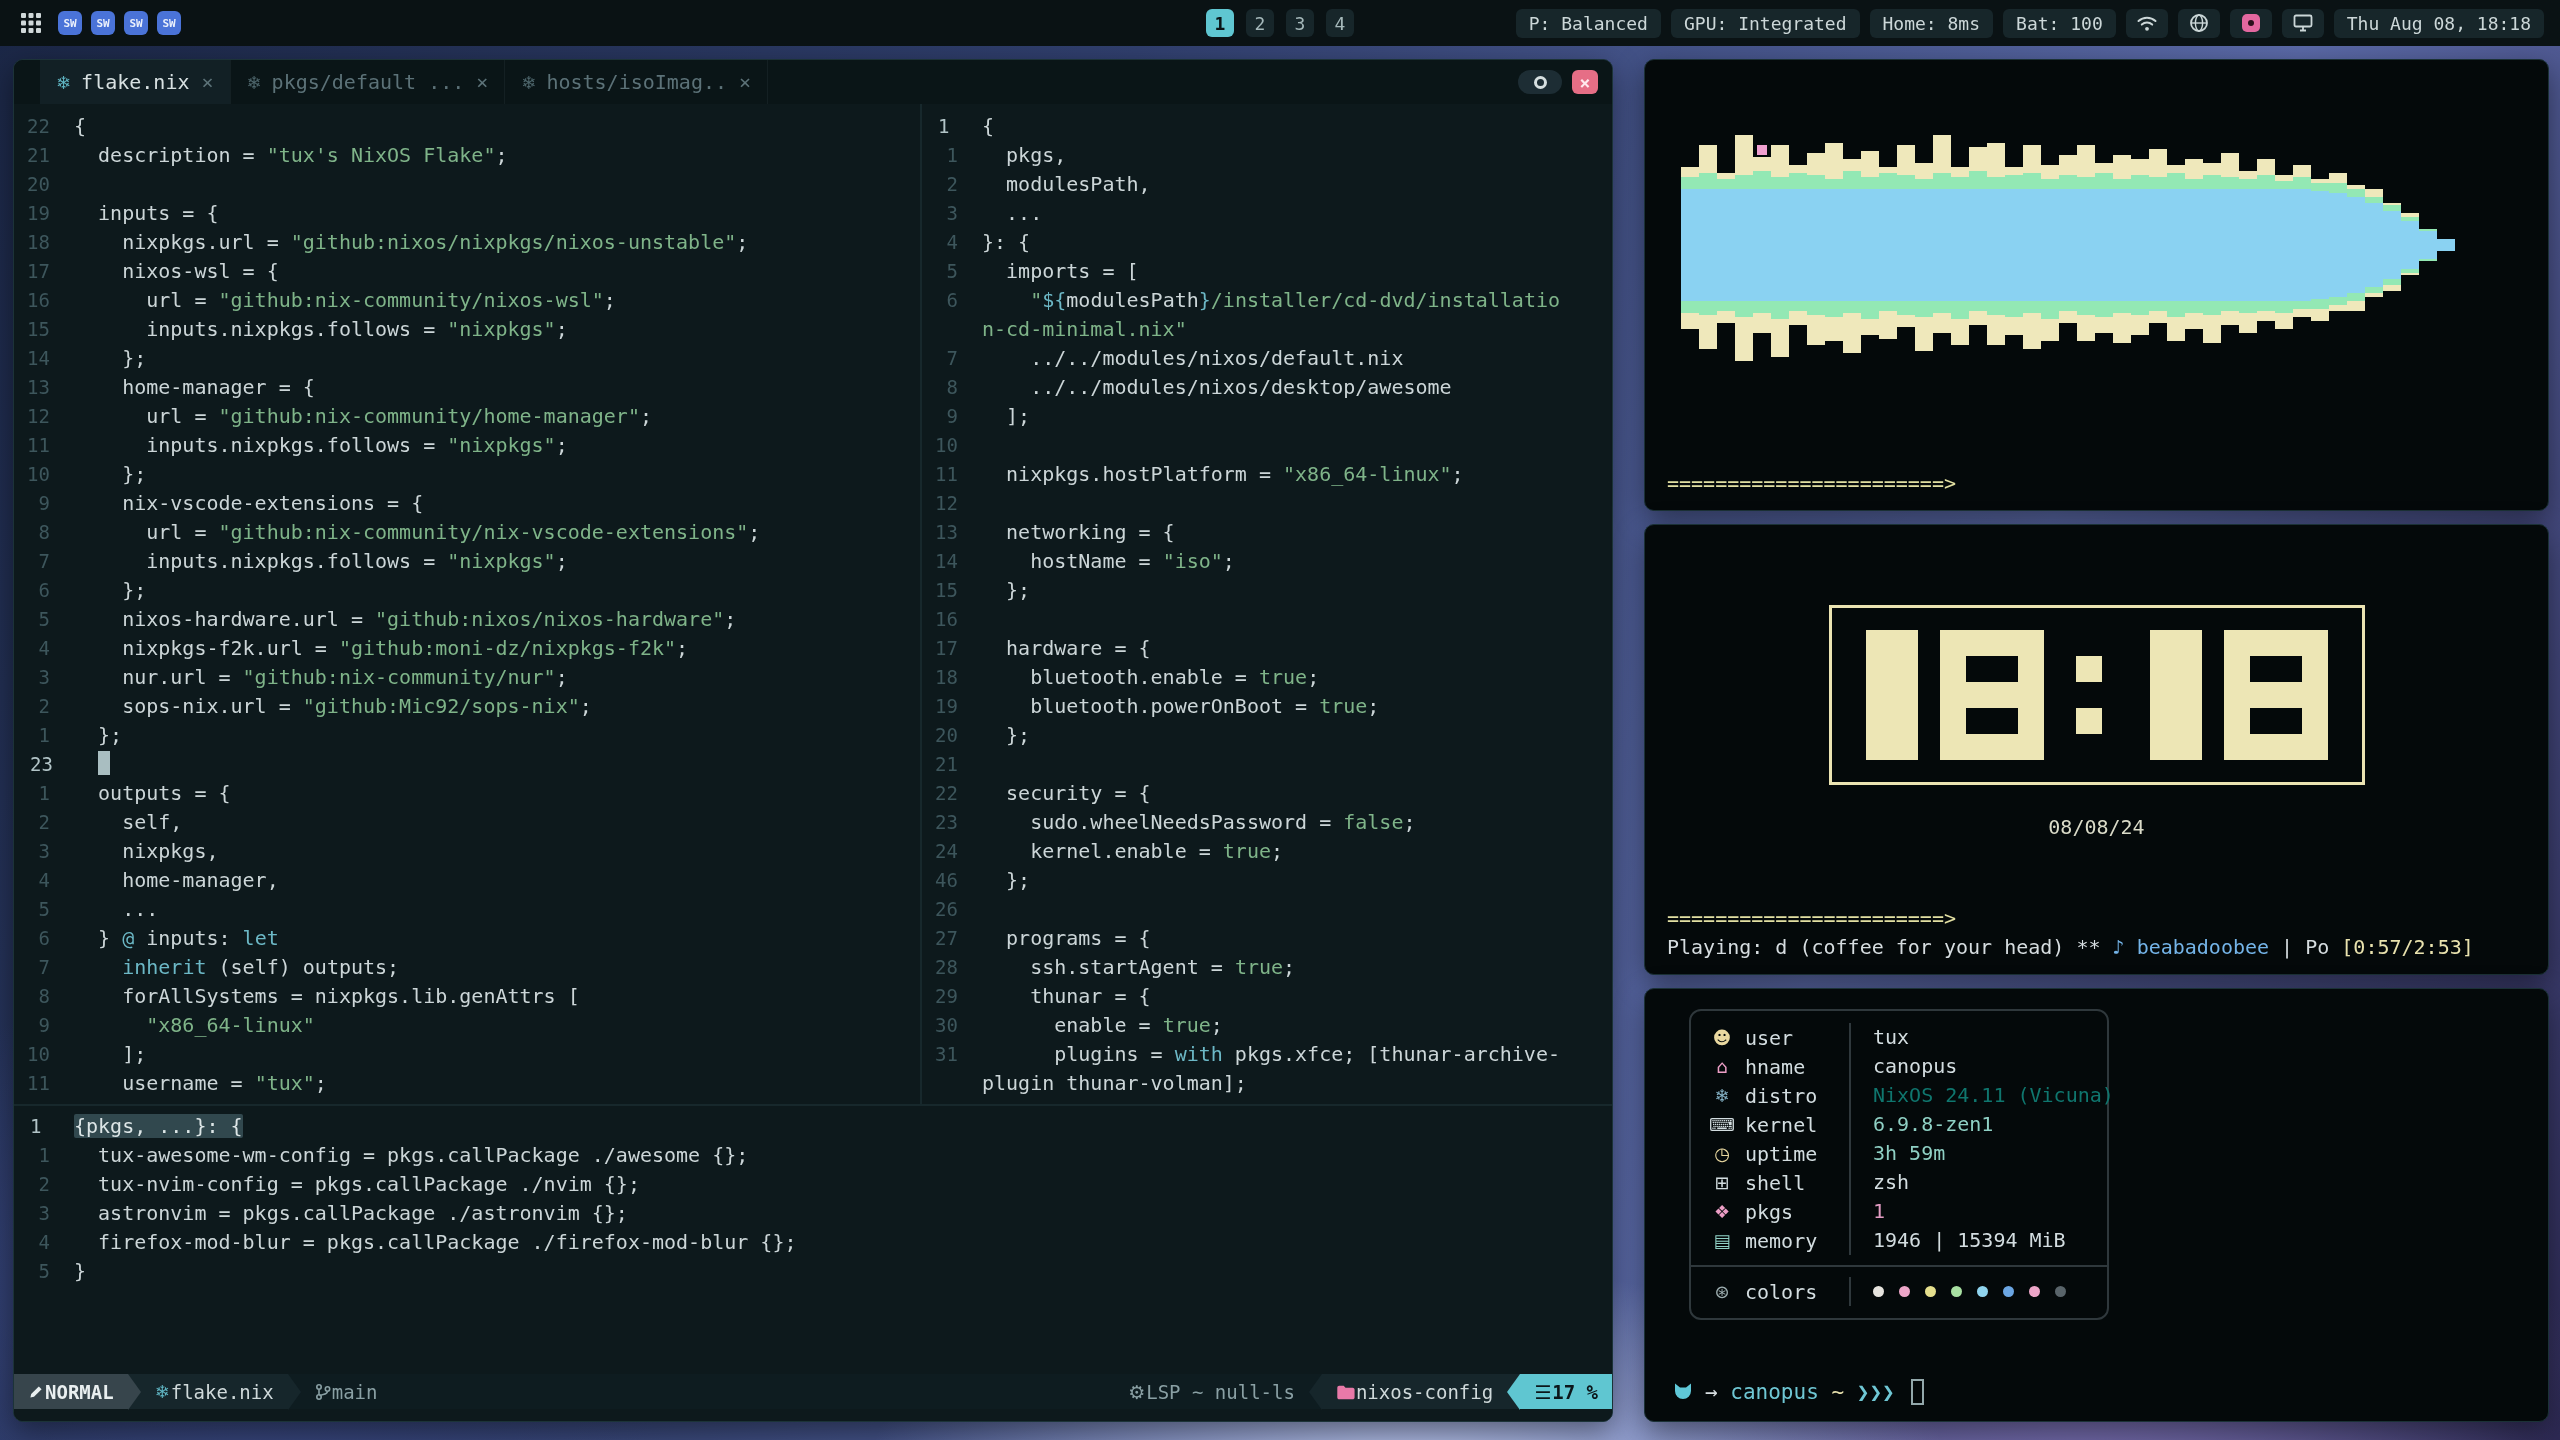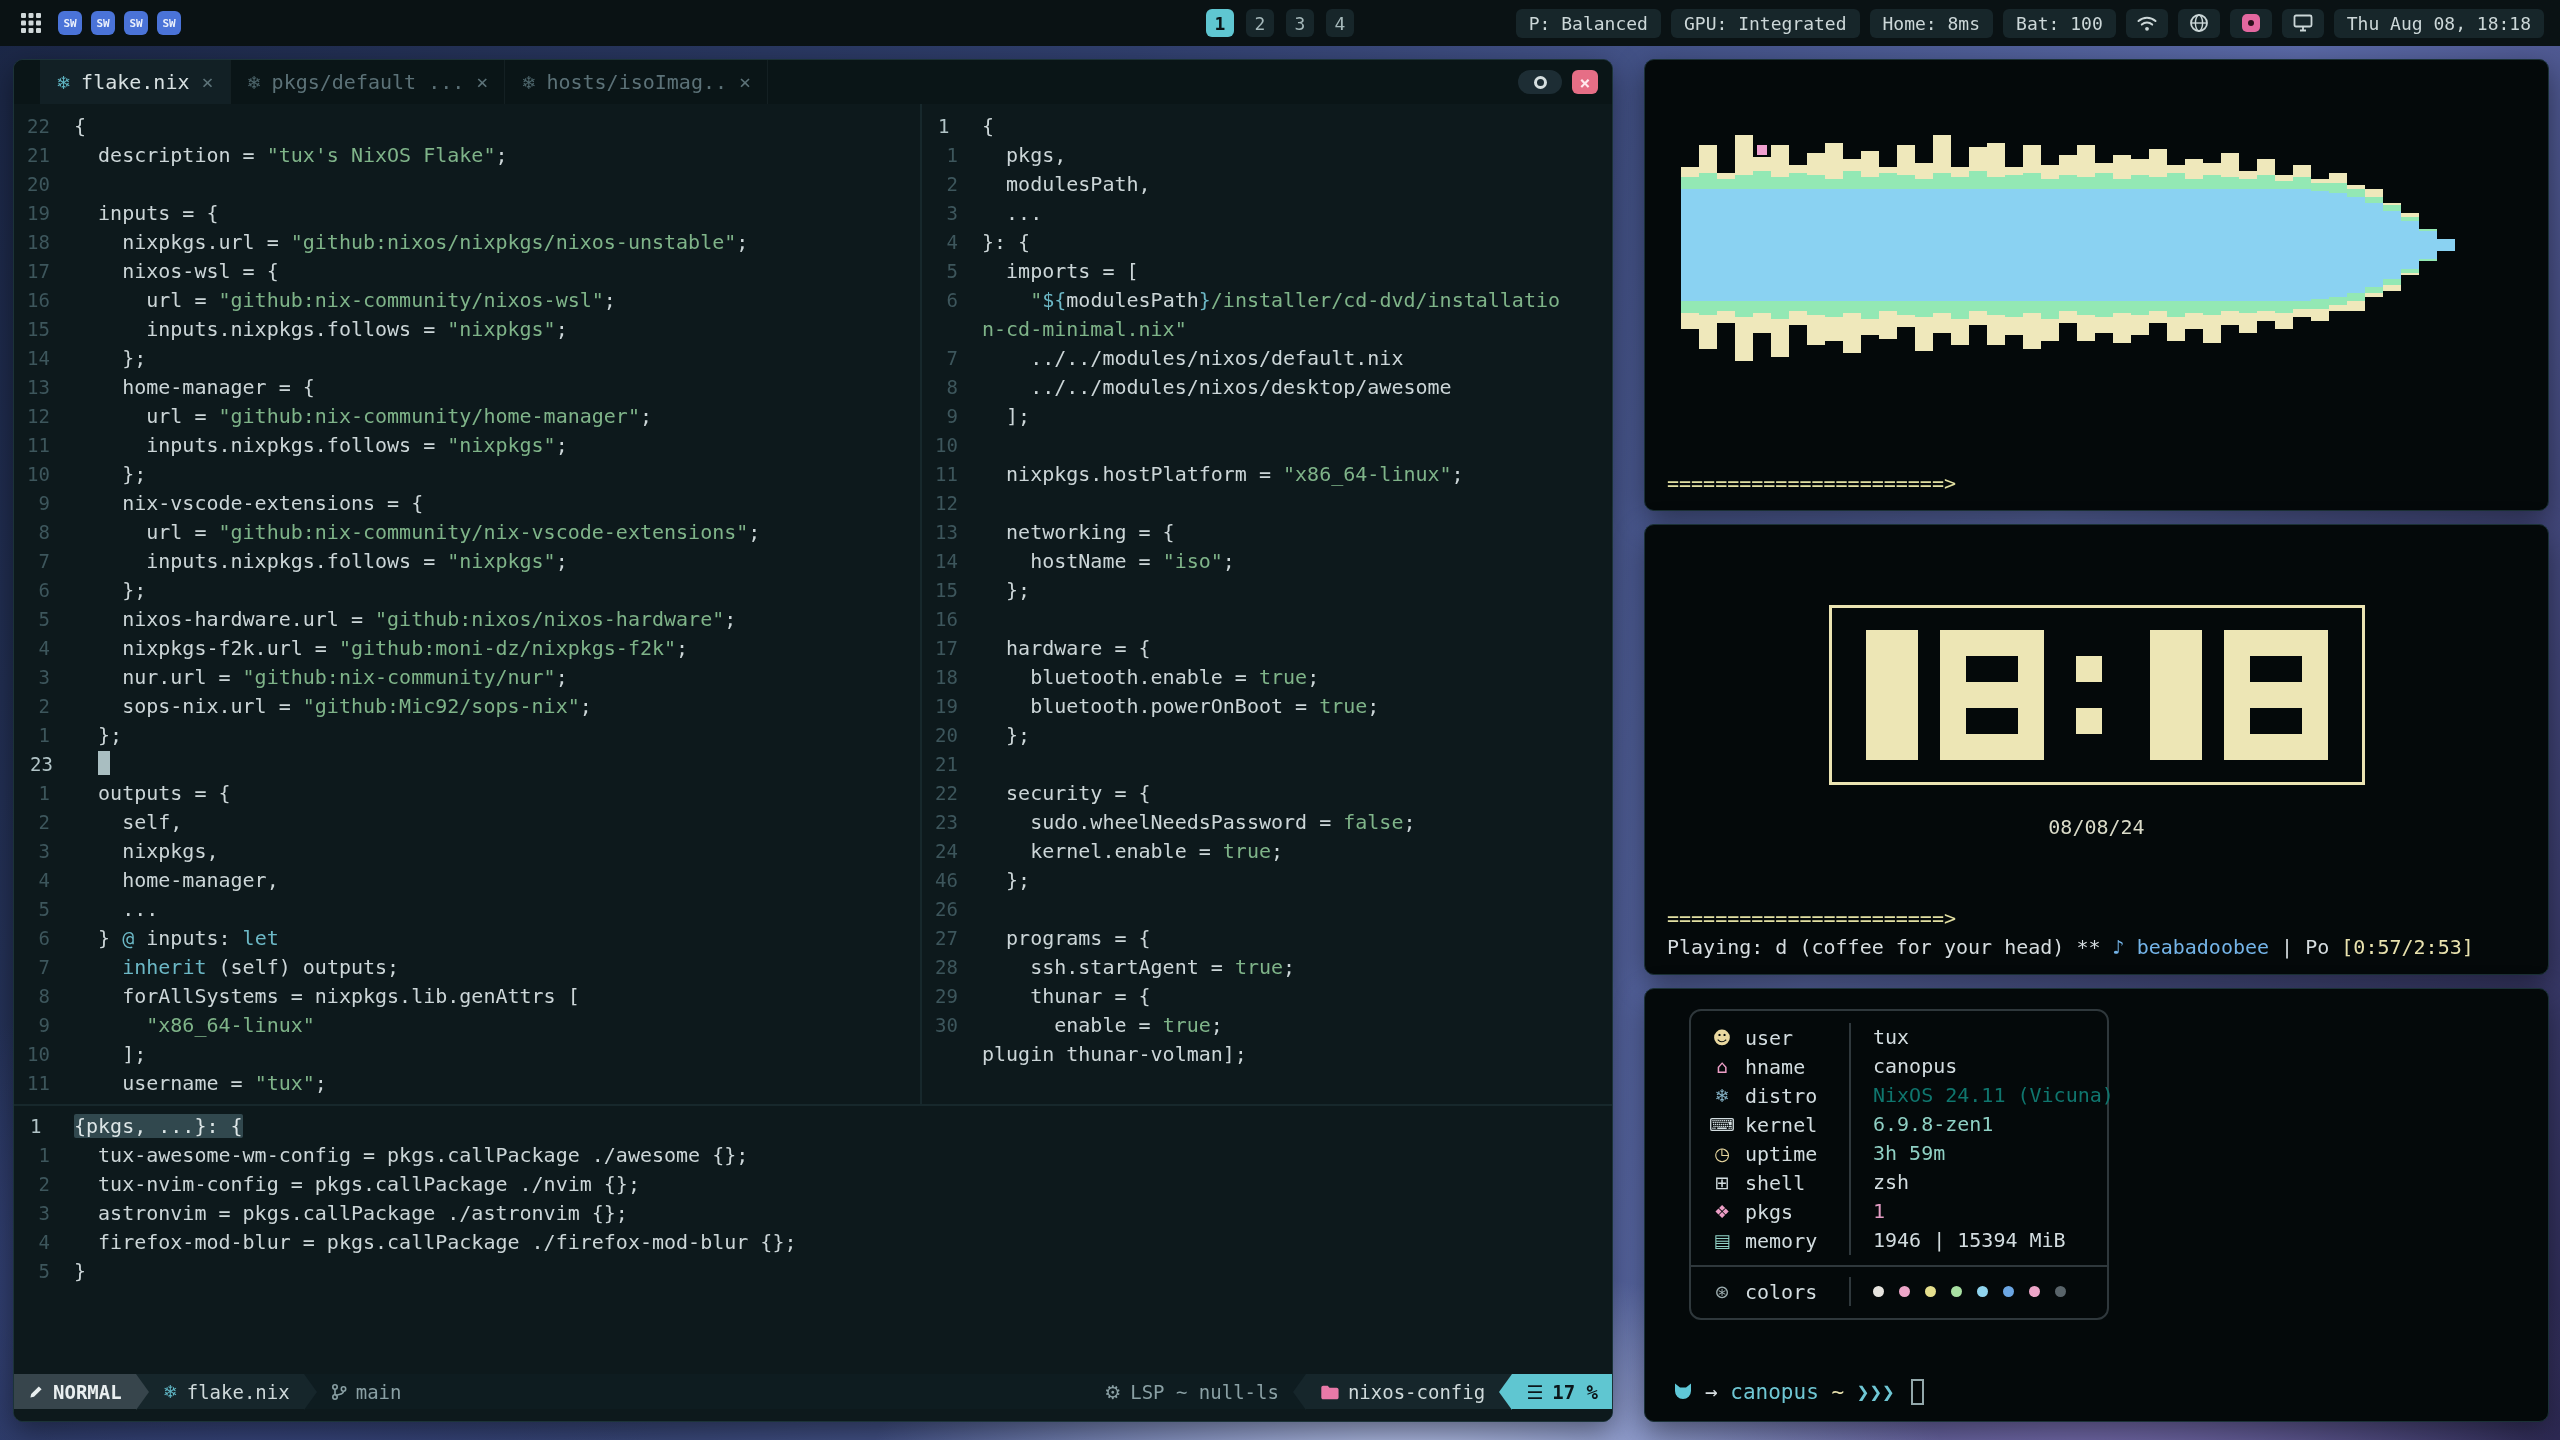--- a/index.html
+++ b/index.html
@@ -53,21 +53,21 @@
   .tk-d{color:#ccd6d8}
   .tk-s{color:#7fb489}
   .tk-g{color:#7fb489}
   .tk-k{color:#6cb8c6}
   .tk-hl{background:#31484e;color:#dde6e7;border-radius:2px}
   .cursor-block{display:inline-block;width:12px;height:24px;background:#a9bec1;vertical-align:-4px}
   
   .statusline{height:35px;background:#0e1c20;display:flex;align-items:stretch;font-size:19px}
   .sl-left,.sl-right{display:flex;align-items:stretch}
   .sl-right{margin-left:auto}
-  .slb{display:flex;align-items:center;gap:9px;padding:0 14px;white-space:nowrap}
+  .slb{display:flex;align-items:center;gap:1px;padding:0 14px;white-space:nowrap}
   .sl-mode{background:#37454c;color:#e9eff0;font-weight:bold}
   .sl-file{background:#16262b;color:#cfd9da}
   .sl-branch{color:#8aa0a4}
   .sl-lsp{color:#8aa0a4}
   .sl-proj{background:#16262b;color:#cfd9da}
   .sl-prog{background:#5fc6d1;color:#0b161a;font-weight:bold}
   .arrwrap{width:13px;display:flex}
   .arr{width:0;height:0;border-top:18px solid transparent;border-bottom:18px solid transparent}
   .arr.r1{border-left:13px solid #37454c}
   .arrwrap.w1{background:#16262b}
@@ -274,20 +274,21 @@
         <div class="code-line"><span class="lnum">21</span><span class="lcontent"></span></div>
         <div class="code-line"><span class="lnum">22</span><span class="lcontent"><span class="tk-d">  security = {</span></span></div>
         <div class="code-line"><span class="lnum">23</span><span class="lcontent"><span class="tk-d">    sudo.wheelNeedsPassword = </span><span class="tk-g">false</span><span class="tk-d">;</span></span></div>
         <div class="code-line"><span class="lnum">24</span><span class="lcontent"><span class="tk-d">    kernel.enable = </span><span class="tk-g">true</span><span class="tk-d">;</span></span></div>
         <div class="code-line"><span class="lnum">46</span><span class="lcontent"><span class="tk-d">  };</span></span></div>
         <div class="code-line"><span class="lnum">26</span><span class="lcontent"></span></div>
         <div class="code-line"><span class="lnum">27</span><span class="lcontent"><span class="tk-d">  programs = {</span></span></div>
         <div class="code-line"><span class="lnum">28</span><span class="lcontent"><span class="tk-d">    ssh.startAgent = </span><span class="tk-g">true</span><span class="tk-d">;</span></span></div>
         <div class="code-line"><span class="lnum">29</span><span class="lcontent"><span class="tk-d">    thunar = {</span></span></div>
         <div class="code-line"><span class="lnum">30</span><span class="lcontent"><span class="tk-d">      enable = </span><span class="tk-g">true</span><span class="tk-d">;</span></span></div>
+        <div class="code-line"><span class="lnum">31</span><span class="lcontent"><span class="tk-d">      plugins = </span><span class="tk-k">with</span><span class="tk-d"> pkgs.xfce; [thunar-archive-</span></span></div>
         <div class="code-line"><span class="lnum"></span><span class="lcontent"><span class="tk-d">plugin thunar-volman];</span></span></div>
       </div>
   </div>
   <div class="hsplit"></div>
   <div class="pane" id="pane-bottom">
       <div class="code-line"><span class="lnum cur">1</span><span class="lcontent"><span class="tk-hl">{pkgs, ...}: {</span></span></div>
       <div class="code-line"><span class="lnum">1</span><span class="lcontent"><span class="tk-d">  tux-awesome-wm-config = pkgs.callPackage ./awesome {};</span></span></div>
       <div class="code-line"><span class="lnum">2</span><span class="lcontent"><span class="tk-d">  tux-nvim-config = pkgs.callPackage ./nvim {};</span></span></div>
       <div class="code-line"><span class="lnum">3</span><span class="lcontent"><span class="tk-d">  astronvim = pkgs.callPackage ./astronvim {};</span></span></div>
       <div class="code-line"><span class="lnum">4</span><span class="lcontent"><span class="tk-d">  firefox-mod-blur = pkgs.callPackage ./firefox-mod-blur {};</span></span></div>

